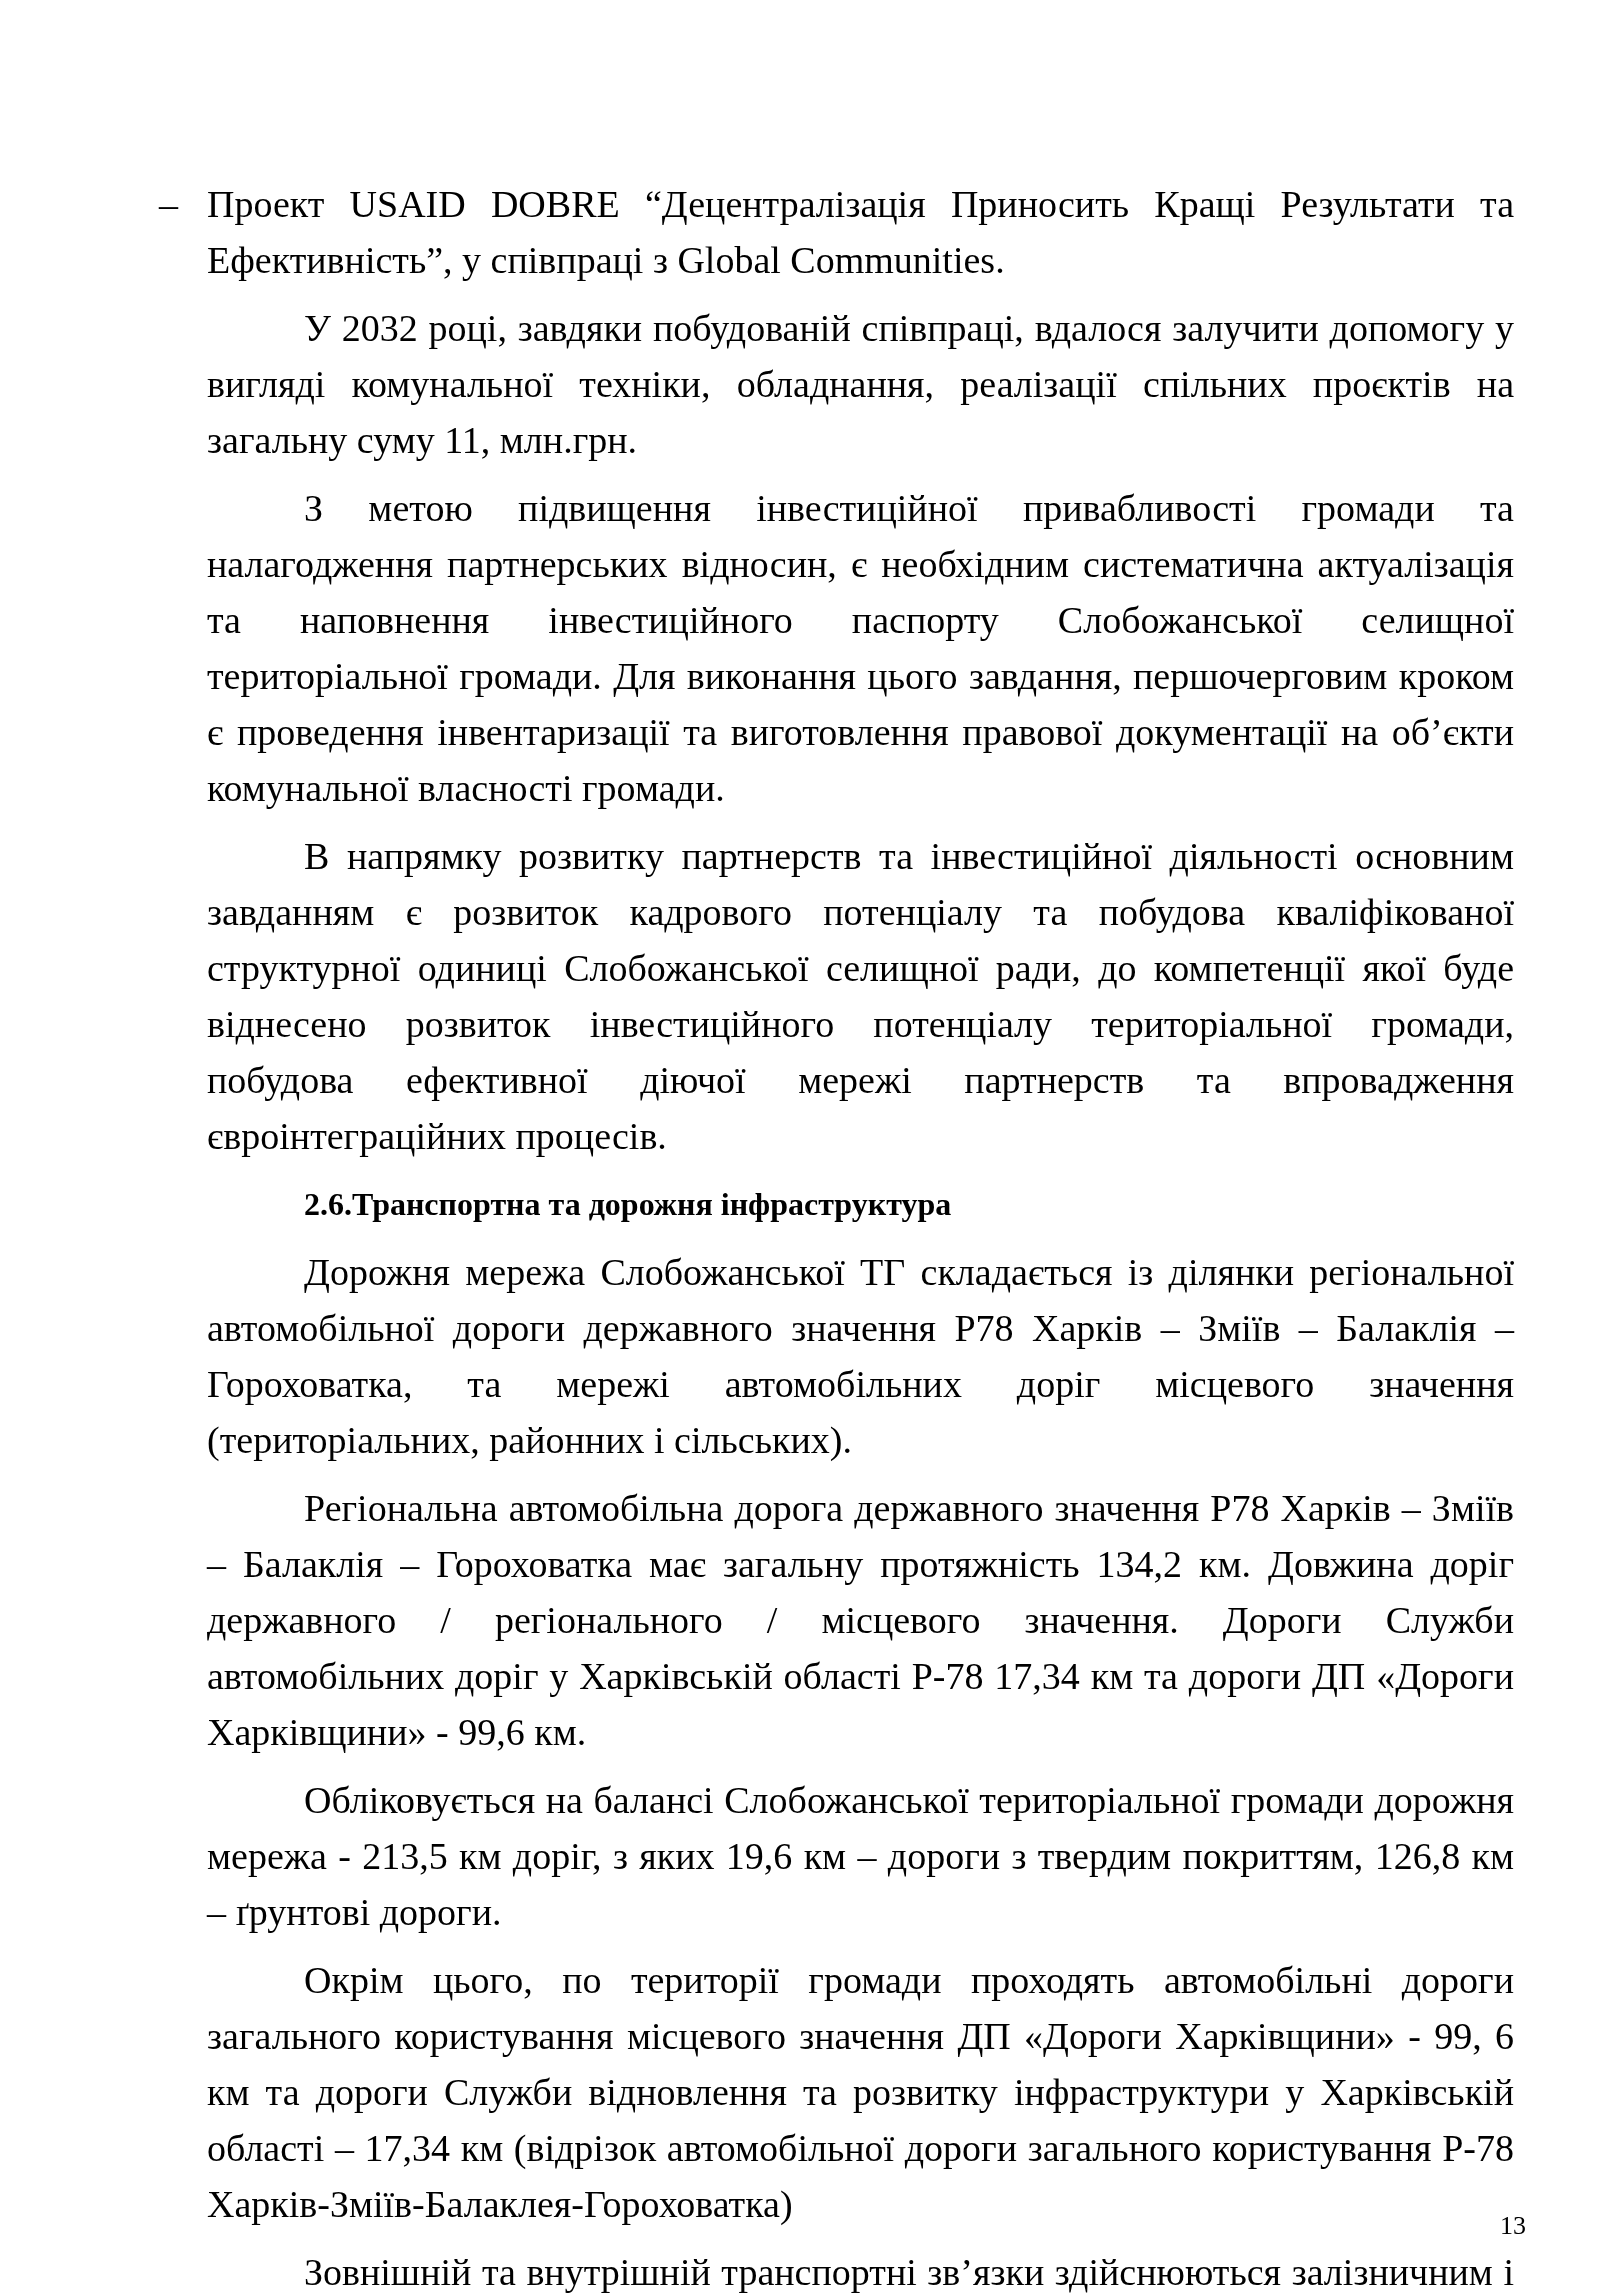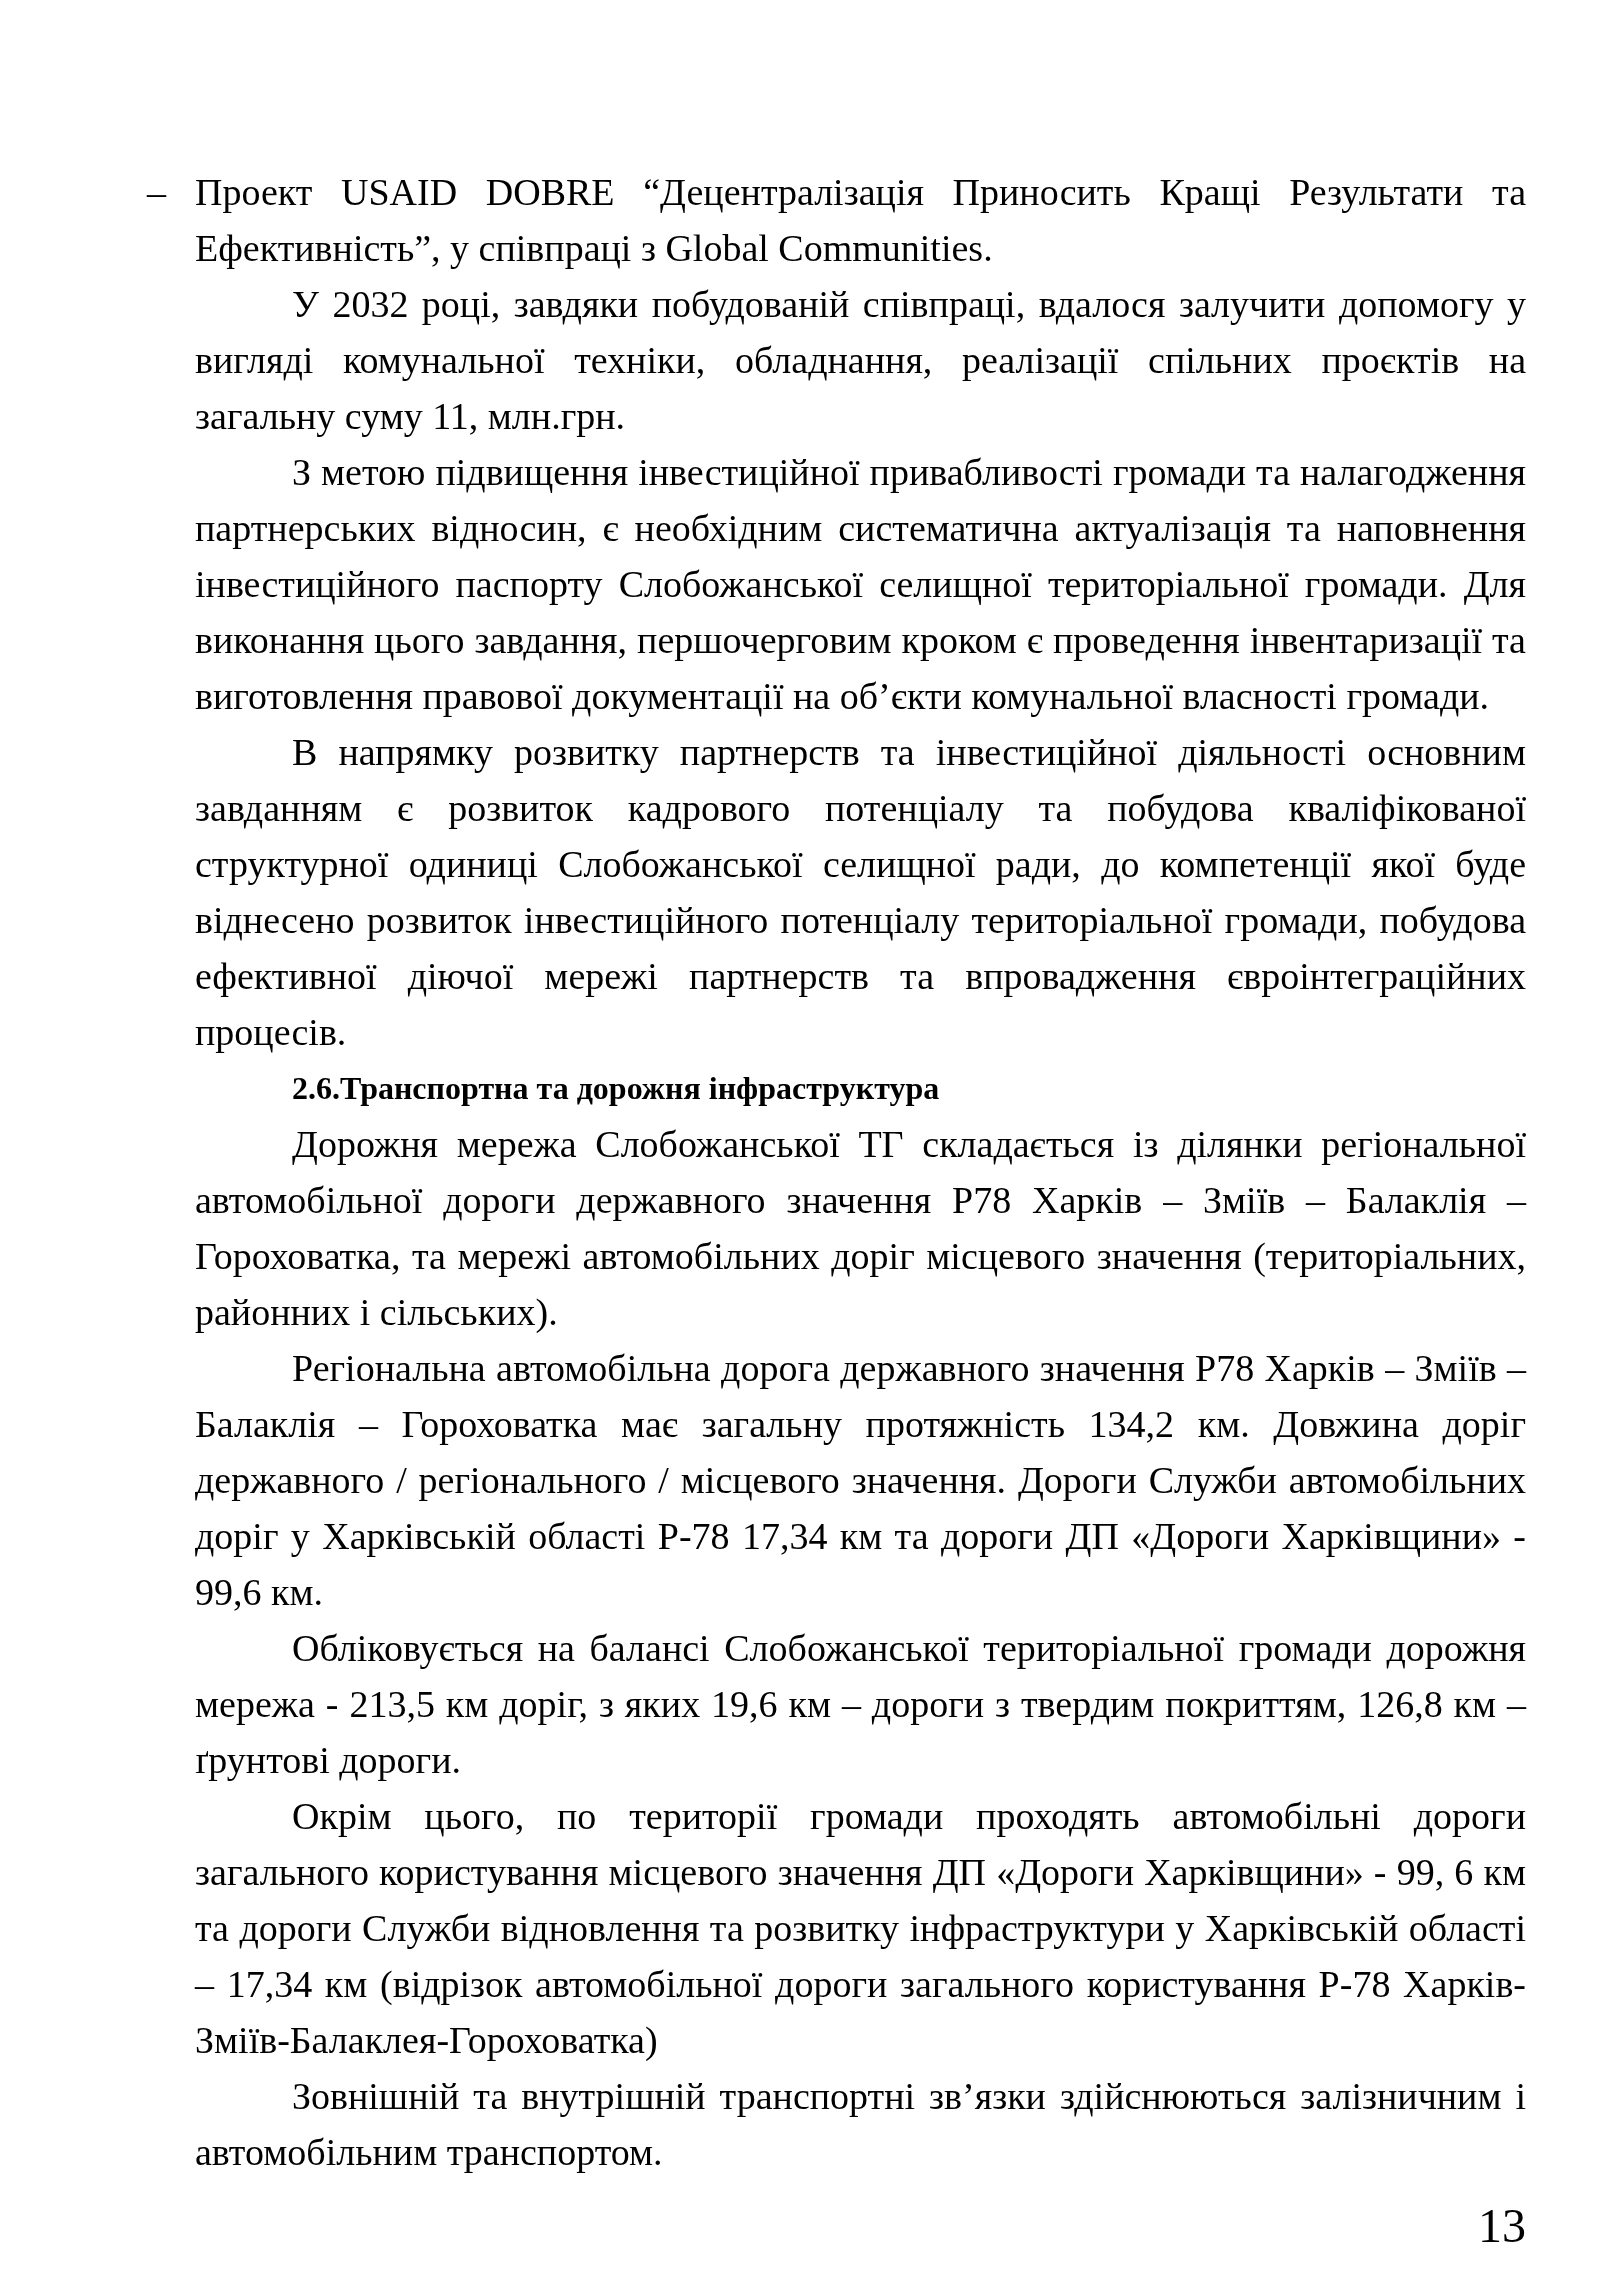--- a/index.html
+++ b/index.html
@@ -23,21 +23,21 @@
   .content {
     position: absolute;
     left: 195px;
     top: 164px;
     width: 1331px;
     font-size: 38px;
     line-height: 56px;
     text-align: justify;
   }
   .content p, .content h2 {
-    margin: 0;
+    margin: 12px;
     padding: 0;
   }
   .para {
     text-indent: 97px;
   }
   .list-item {
     padding-left: 145px;
     text-indent: -48px;
   }
   .marker {
@@ -49,21 +49,21 @@
     font-weight: bold;
     font-size: 32px;
     line-height: 56px;
     text-indent: 97px;
     margin-top: 41px;
   }
   .page-number {
     position: absolute;
     right: 97px;
     bottom: 41px;
-    font-size: 48px;
+    font-size: 26px;
     line-height: 56px;
   }
 </style>
 </head>
 <body>
 
 <div class="page">
   <div class="content">
 
     <p class="list-item"><span class="marker">–</span><span>Проект USAID DOBRE “Децентралізація Приносить Кращі Результати та Ефективність”, у співпраці з Global Communities.</span></p>

